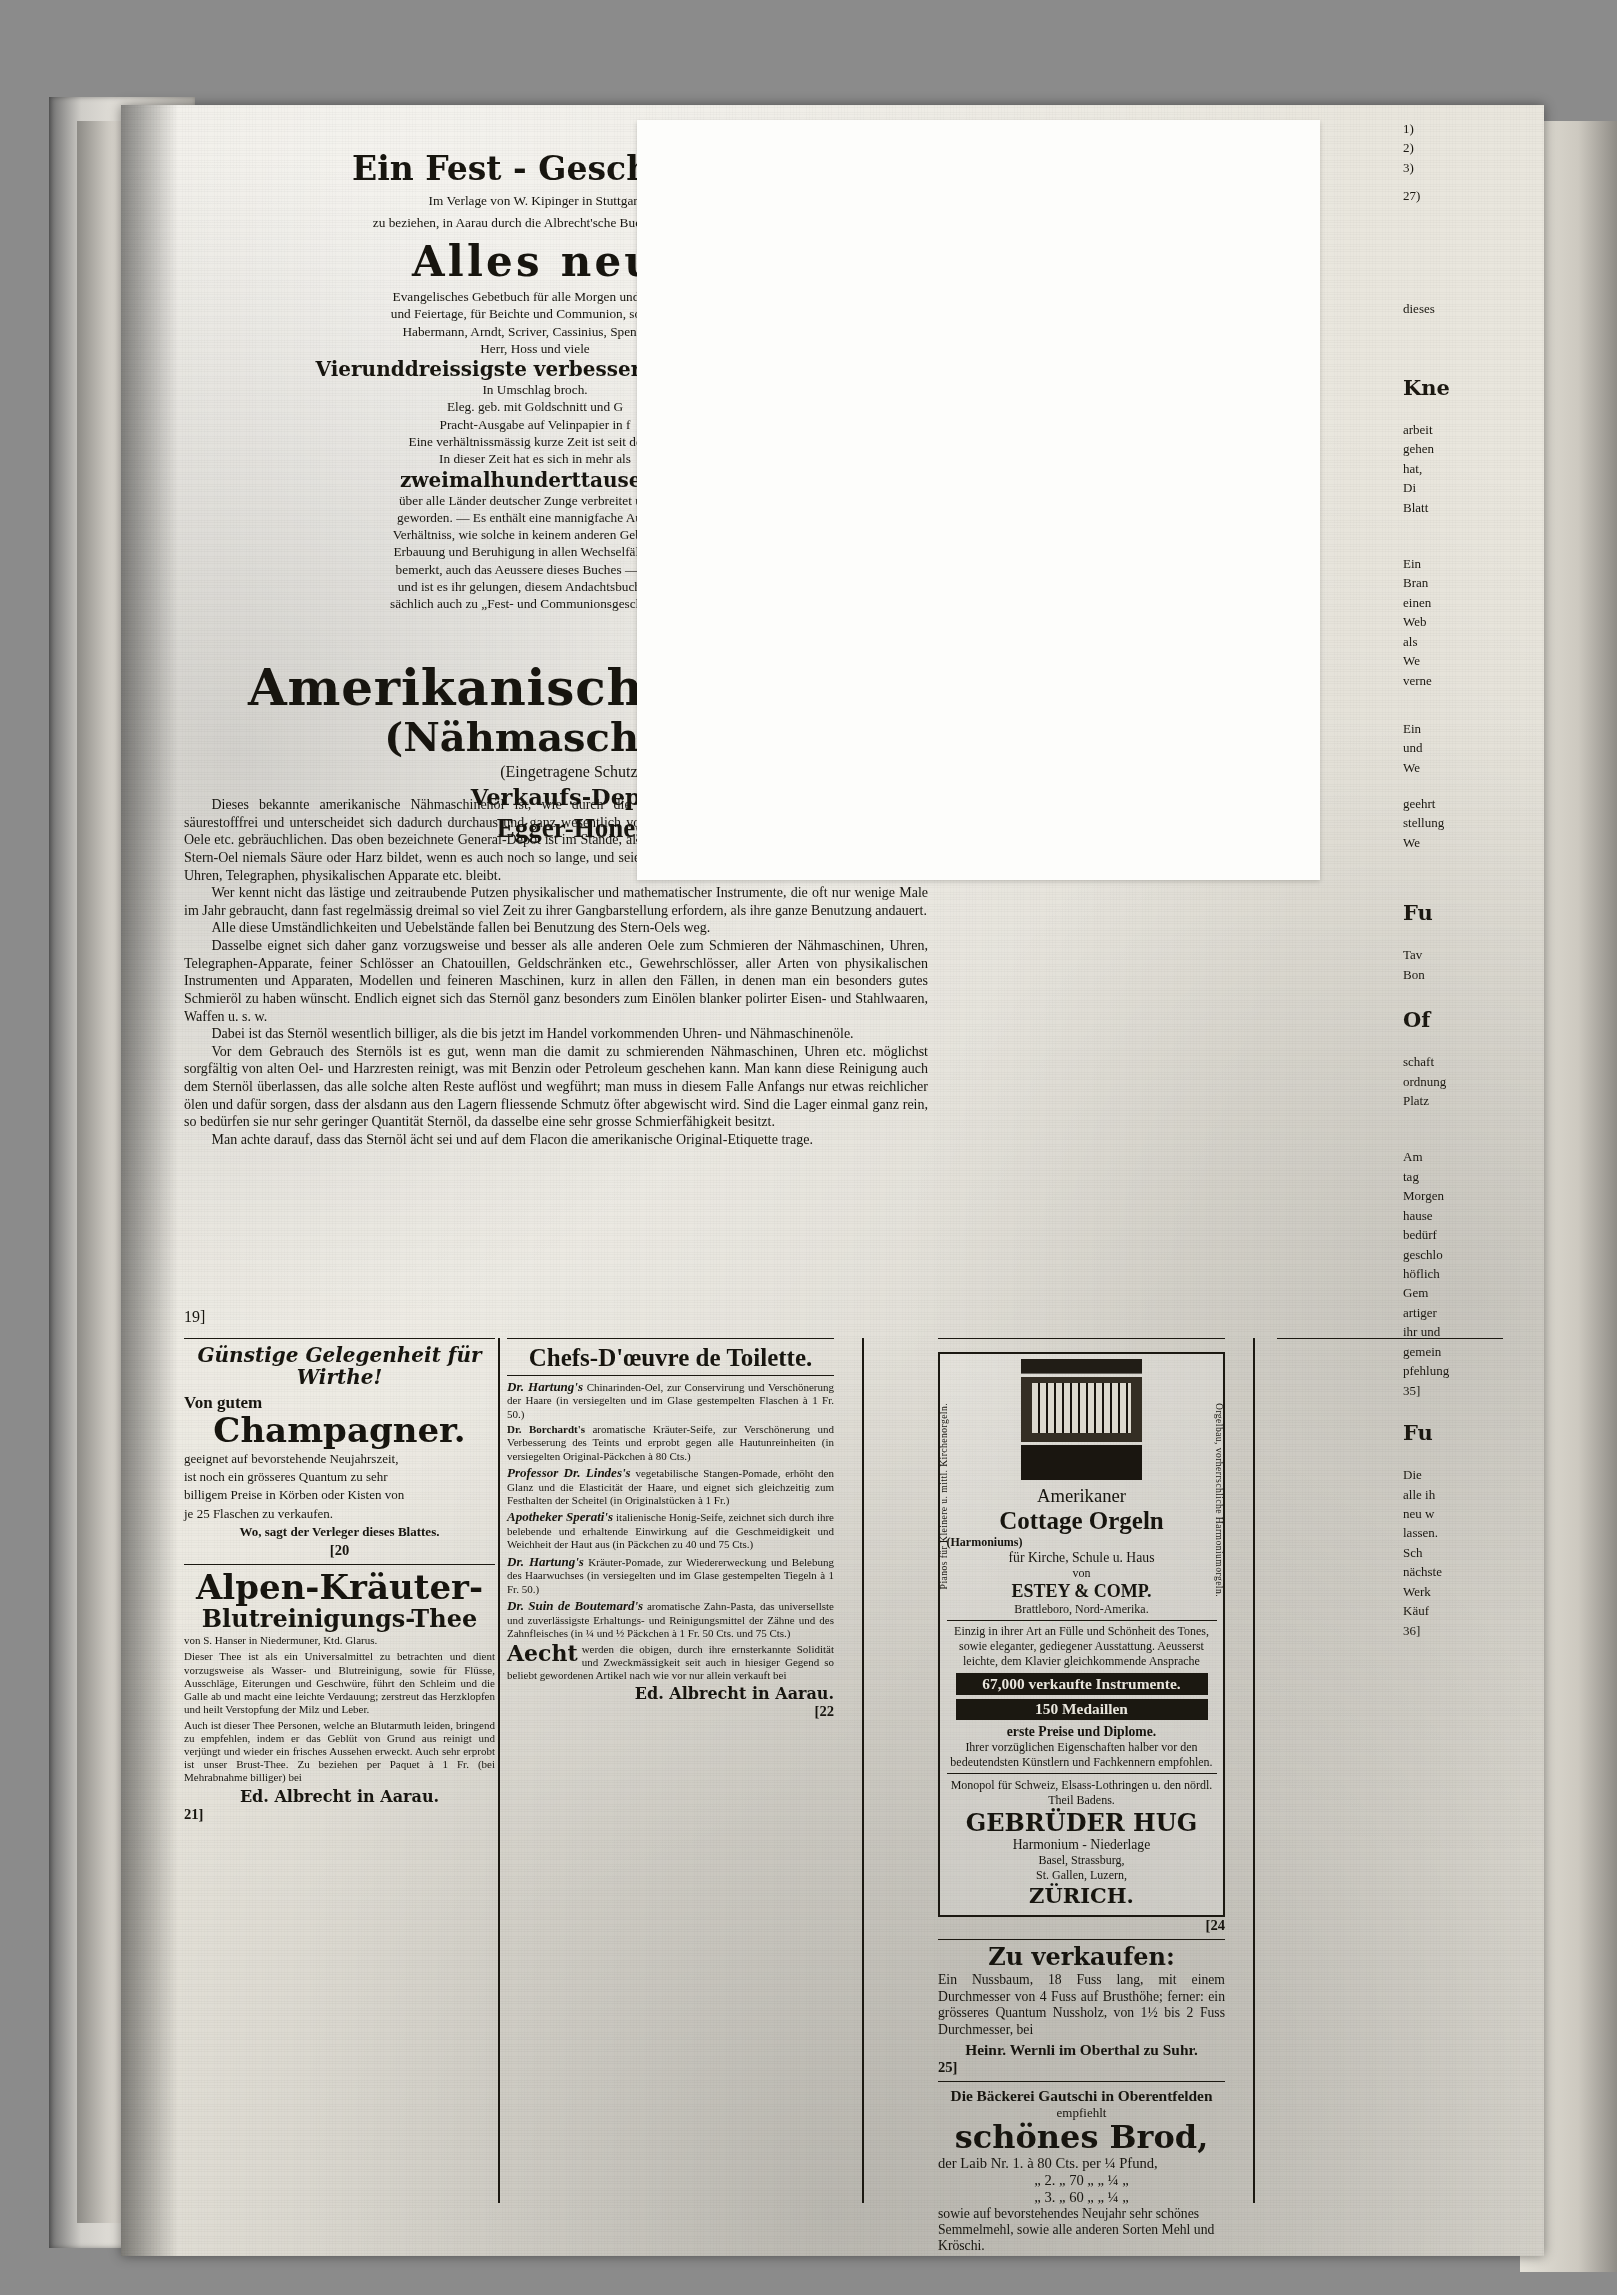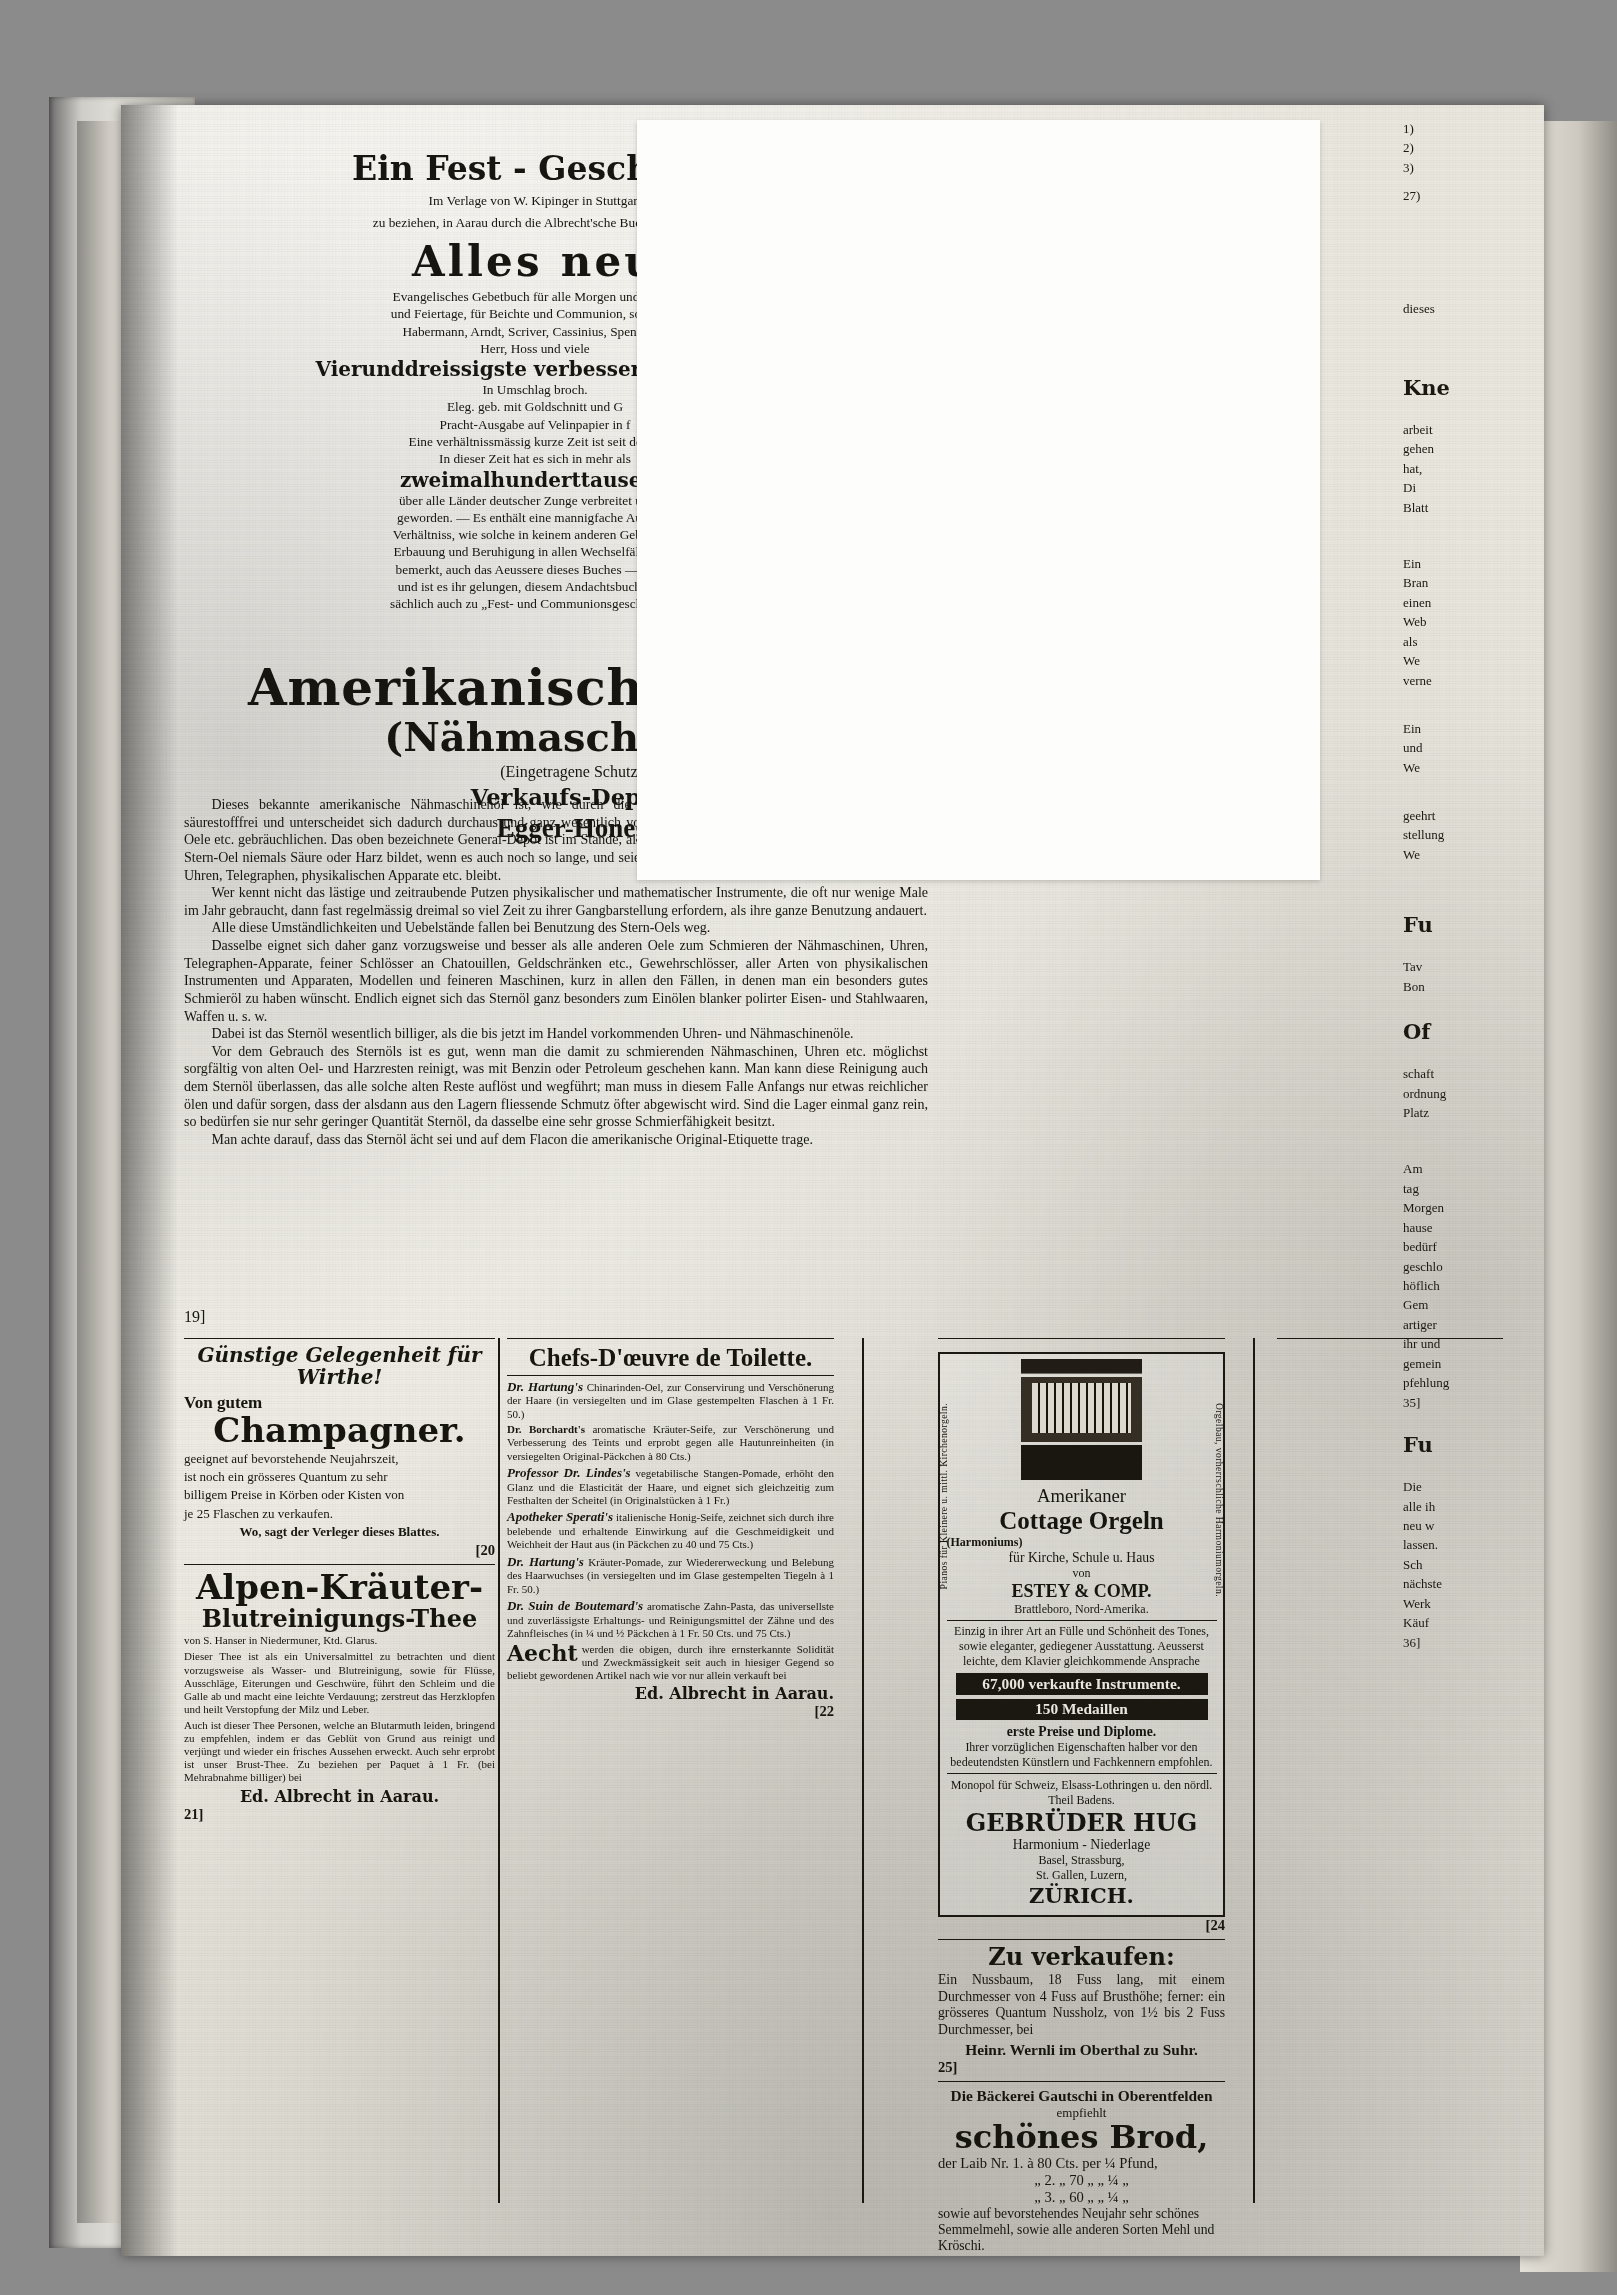--- a/index.html
+++ b/index.html
@@ -316,21 +316,21 @@
     <div>
       <div class="hl-ital">Günstige Gelegenheit für</div>
       <div class="hl-ital">Wirthe!</div>
       <div style="font-size:17px;font-weight:700;margin-top:4.9px">Von gutem</div>
       <div class="hl-big">Champagner.</div>
       <p class="body-text">geeignet auf bevorstehende Neujahrszeit,</p>
       <p class="body-text">ist noch ein grösseres Quantum zu sehr</p>
       <p class="body-text">billigem Preise in Körben oder Kisten von</p>
       <p class="body-text">je 25 Flaschen zu verkaufen.</p>
       <p class="body-text center" style="font-weight:700">Wo, sagt der Verleger dieses Blattes.</p>
-      <div style="text-align:right" class="refnum">[20</div>
+      <div style="text-align:center" class="refnum">[20</div>
     </div>
 
     <hr class="rule">
 
     <div>
       <div class="hl-big">Alpen-Kräuter-</div>
       <div class="hl-mid">Blutreinigungs-Thee</div>
       <div class="tiny center" style="font-weight:400;margin:3.2px 0">von S. Hanser in Niedermuner, Ktd. Glarus.</div>
       <p class="tiny">Dieser Thee ist als ein Universalmittel zu betrachten und dient vorzugsweise als Wasser- und Blutreinigung, sowie für Flüsse, Ausschläge, Eiterungen und Geschwüre, führt den Schleim und die Galle ab und macht eine leichte Verdauung; zerstreut das Herzklopfen und heilt Verstopfung der Milz und Leber.</p>
       <p class="tiny">Auch ist dieser Thee Personen, welche an Blutarmuth leiden, bringend zu empfehlen, indem er das Geblüt von Grund aus reinigt und verjüngt und wieder ein frisches Aussehen erweckt. Auch sehr erprobt ist unser Brust-Thee. Zu beziehen per Paquet à 1 Fr. (bei Mehrabnahme billiger) bei</p>
@@ -446,21 +446,21 @@
   <p class="npc-line" style="margin-top:40px">Ein</p>
   <p class="npc-line">Bran</p>
   <p class="npc-line">einen</p>
   <p class="npc-line">Web</p>
   <p class="npc-line">als</p>
   <p class="npc-line">We</p>
   <p class="npc-line">verne</p>
   <p class="npc-line" style="margin-top:32px">Ein</p>
   <p class="npc-line">und</p>
   <p class="npc-line">We</p>
-  <p class="npc-line" style="margin-top:32px">geehrt</p>
+  <p class="npc-line" style="margin-top:20px">geehrt</p>
   <p class="npc-line">stellung</p>
   <p class="npc-line">We</p>
   <p class="npc-h" style="margin-top:49px">Fu</p>
   <p class="npc-line">Tav</p>
   <p class="npc-line">Bon</p>
   <p class="npc-h" style="margin-top:24px">Of</p>
   <p class="npc-line">schaft</p>
   <p class="npc-line">ordnung</p>
   <p class="npc-line">Platz</p>
   <p class="npc-line" style="margin-top:40px">Am</p>

